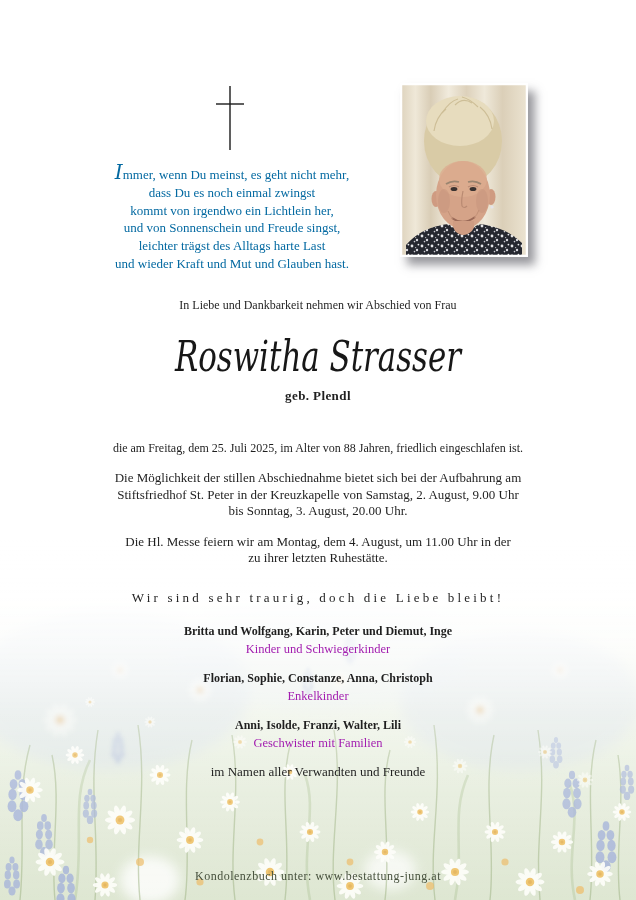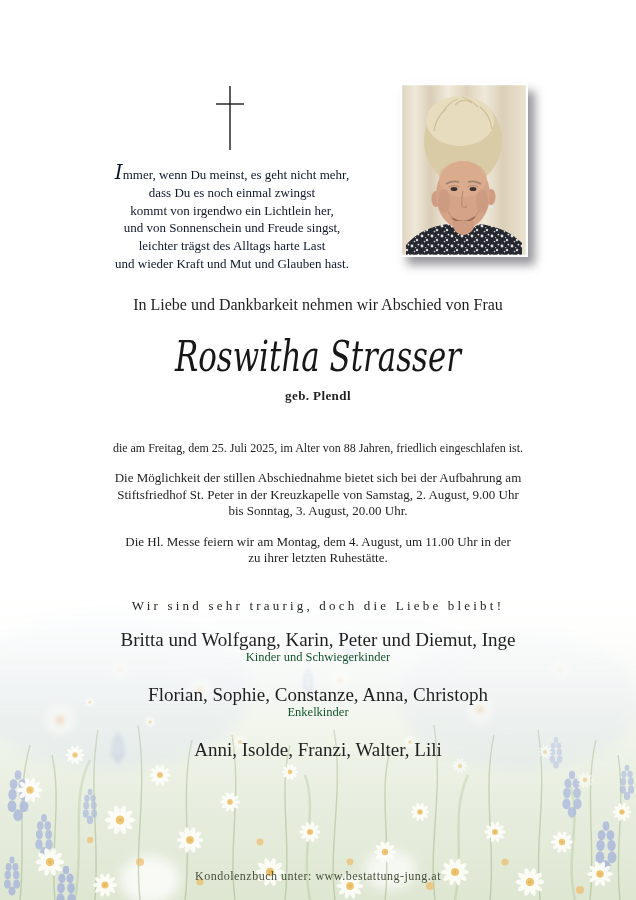--- a/index.html
+++ b/index.html
@@ -5,47 +5,47 @@
   html,body{margin:0;padding:0;}
   body{
     width:636px;height:900px;position:relative;overflow:hidden;
     background:#ffffff;
     font-family:"Liberation Serif","DejaVu Serif",serif;
     color:#1f1f1f;
   }
   .cross{position:absolute;left:206px;top:82px;z-index:2;}
   .poem{
     position:absolute;top:164px;left:16px;width:432px;z-index:2;
-    text-align:center;font-size:13px;line-height:17.8px;color:#0f172a;
+    text-align:center;font-size:13px;line-height:17.8px;color:#0369a1;
   }
   .poem-line:first-child::first-letter{
     font-family:"DejaVu Serif",serif;font-style:italic;font-size:20px;
   }
   .photo{
     position:absolute;left:400px;top:83px;width:128px;height:174px;z-index:2;
     background:#fff;box-shadow:7px 8px 9px rgba(70,70,78,.55);
   }
   .photo svg{display:block;}
   .main{
     position:absolute;top:296px;left:0;right:0;z-index:2;text-align:center;
   }
-  .intro{font-size:16px;line-height:18px;font-family:Liberation Serif, serif;}
+  .intro{font-size:12px;line-height:18px;font-family:Liberation Serif, serif;}
   .name-svg{display:block;margin:12px auto 0;width:340px;height:60px;}
   .name-svg text{
     font-family:"DejaVu Serif",serif;font-style:italic;font-size:42px;fill:#171717;
   }
   .maiden{font-size:13px;font-weight:bold;line-height:16px;margin-top:2px;letter-spacing:.4px;}
   .death-line{font-size:12px;line-height:16px;margin-top:36px;}
   .para{font-size:13px;line-height:16.5px;margin-top:14px;}
   .para:last-of-type{margin-top:13px;}
-  .farewell{font-size:13px;line-height:17px;margin-top:30px;letter-spacing:3.2px;}
-  .group{margin-top:20px;}
+  .farewell{font-size:13px;line-height:17px;margin-top:22px;letter-spacing:3.2px;}
+  .group{margin-top:12px;}
   .group.first{margin-top:16px;}
-  .group-names{font-size:19px;font-weight:normal;line-height:19px;}
-  .group-relation{font-size:12.5px;line-height:16px;color:#14532d;}
+  .group-names{font-size:12px;font-weight:bold;line-height:19px;}
+  .group-relation{font-size:12.5px;line-height:16px;color:#a21caf;}
   .closing{font-size:13px;line-height:17px;margin-top:12px;}
   .footer{
     position:absolute;top:869px;left:0;right:0;z-index:3;text-align:center;
     font-size:12px;letter-spacing:.5px;color:#46503c;
   }
   .meadow{position:absolute;left:0;top:540px;width:636px;height:360px;z-index:1;}
 </style>
 </head>
 <body>
 
@@ -304,17 +304,19 @@
   <div class="group first">
     <div class="group-names">Britta und Wolfgang, Karin, Peter und Diemut, Inge</div>
     <div class="group-relation">Kinder und Schwiegerkinder</div>
   </div>
   <div class="group">
     <div class="group-names">Florian, Sophie, Constanze, Anna, Christoph</div>
     <div class="group-relation">Enkelkinder</div>
   </div>
   <div class="group">
     <div class="group-names">Anni, Isolde, Franzi, Walter, Lili</div>
-  </div>
-
+    <div class="group-relation">Geschwister mit Familien</div>
+  </div>
+
+  <div class="closing">im Namen aller Verwandten und Freunde</div>
 </div>
 
 <div class="footer">Kondolenzbuch unter: www.bestattung-jung.at</div>
 
 </body></html>

